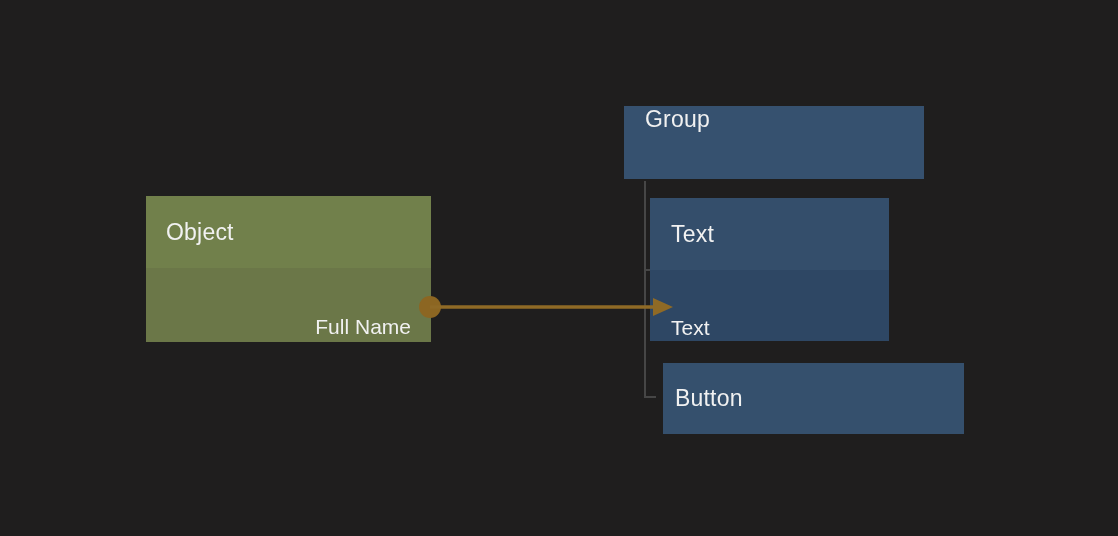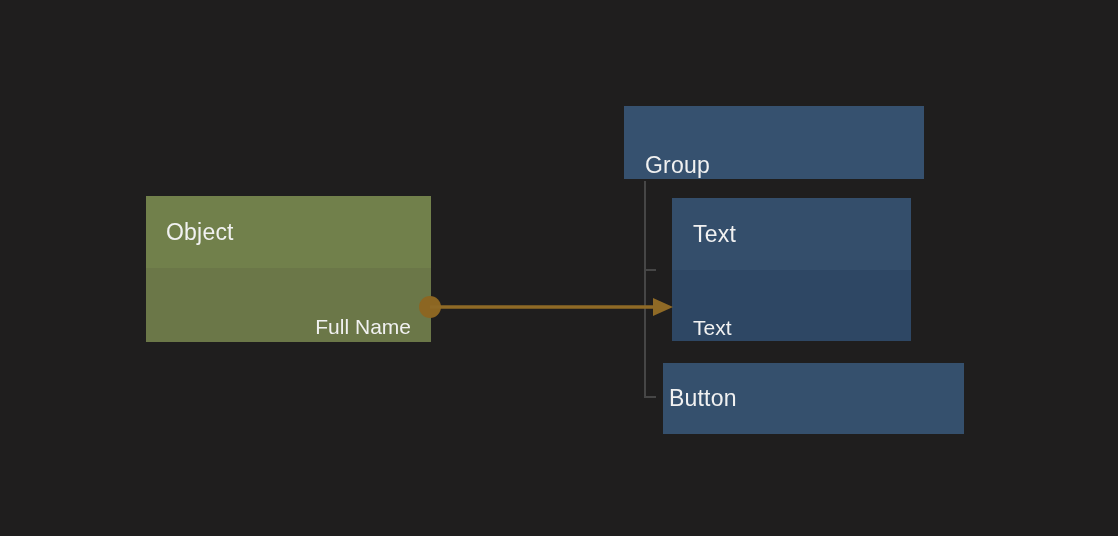--- a/index.html
+++ b/index.html
@@ -29,39 +29,39 @@
   .object-body {
     height: 74px; background: #6b7748;
     display: flex; align-items: center; justify-content: flex-end;
     padding: 0 20px;
   }
 
   
   .group-node {
     left: 624px; top: 106px; width: 300px; height: 73px;
     background: #36516f;
-    display: flex; align-items: flex-end; padding: 0 21px;
+    display: flex; align-items: flex-start; padding: 0 21px;
   }
 
   
-  .text-node { left: 656px; top: 198px; width: 255px; }
+  .text-node { left: 634px; top: 198px; width: 255px; }
   .text-header {
     height: 72px; background: #344e6b;
     display: flex; align-items: center; padding: 0 21px;
   }
   .text-body {
     height: 71px; background: #2e4764;
     display: flex; align-items: center; padding: 0 21px;
   }
 
   
   .button-node {
     left: 663px; top: 363px; width: 301px; height: 71px;
     background: #35506d;
-    display: flex; align-items: center; padding: 0 6px;
+    display: flex; align-items: center; padding: 0 12px;
   }
 
   
   .tree-line { position: absolute; background: #464646; }
   .tree-vline { left: 644px; top: 181px; width: 2px; height: 217px; }
   .tree-stub-text { left: 644px; top: 269px; width: 12px; height: 2px; }
   .tree-stub-button { left: 644px; top: 396px; width: 12px; height: 2px; }
 
   
   .connection-svg {

